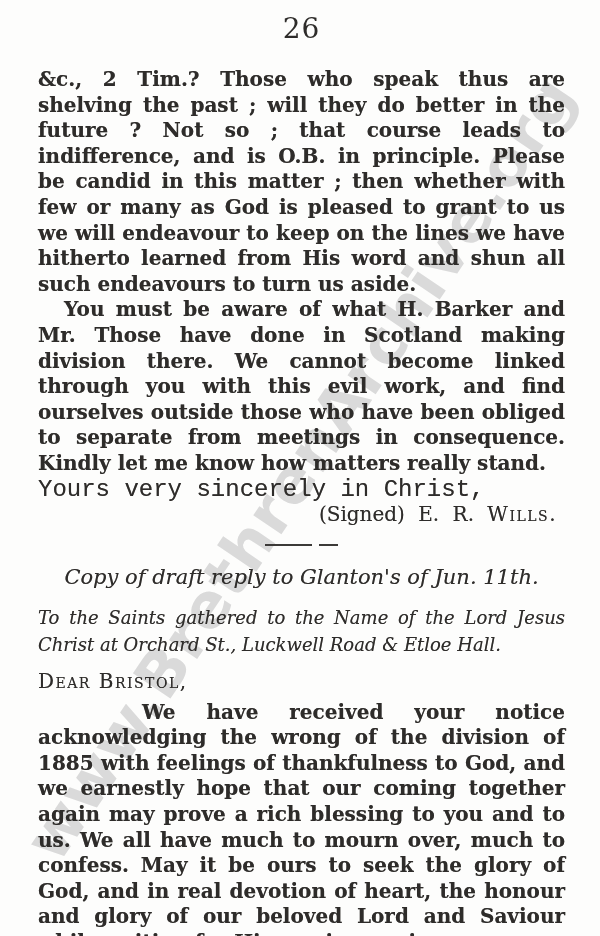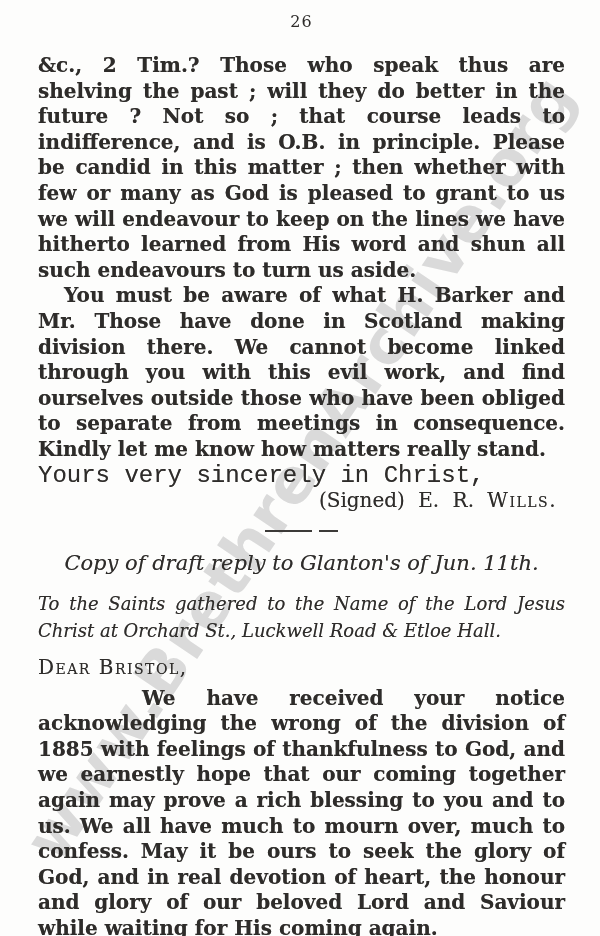--- a/index.html
+++ b/index.html
@@ -28,21 +28,21 @@
     z-index: 0;
     user-select: none;
   }
   .content {
     position: relative;
     z-index: 1;
     padding: 12px 35px 0 38px;
   }
   .page-number {
     text-align: center;
-    font-size: 16px;
+    font-size: 28px;
     letter-spacing: 1px;
     margin-bottom: 22px;
   }
   .para {
     font-size: 20px;
     line-height: 25.6px;
     text-align: justify;
     text-shadow: 0 0 0.6px rgba(46,44,42,0.55);
     font-weight: bold;
   }

